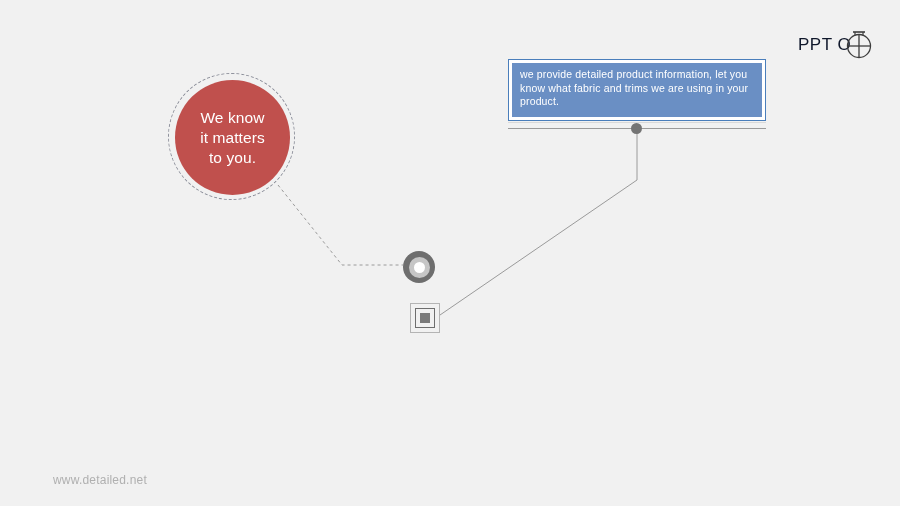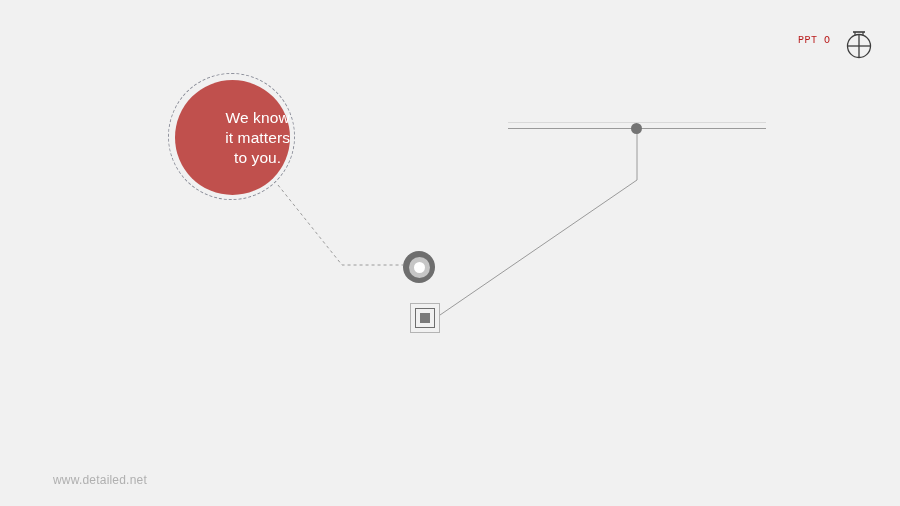--- a/index.html
+++ b/index.html
@@ -49,21 +49,21 @@
   #circle-fill {
     position: absolute;
     left: 7px;
     top: 7px;
     width: 115px;
     height: 115px;
     background: #c0504d;
     border-radius: 50%;
     display: flex;
     align-items: center;
-    justify-content: flex-end;
+    justify-content: center;
   }
   #circle-text {
     color: #ffffff;
     font-size: 15.5px;
     line-height: 20px;
     text-align: center;
     white-space: pre-line;
     letter-spacing: 0.1px;
   }
 
@@ -182,24 +182,24 @@
     position: absolute;
     left: 798px;
     top: 26px;
     width: 76px;
     height: 34px;
   }
   #brand-logo-text {
     position: absolute;
     left: 0;
     top: 9px;
-    font-size: 10px;
-    color: #b91c1c;
+    font-size: 17px;
+    color: #0f172a;
     letter-spacing: 0.5px;
-    font-family: Liberation Mono, monospace;
+    font-family: Liberation Sans, sans-serif;
   }
   #brand-logo-mark {
     position: absolute;
     left: 46px;
     top: 0;
   }
 
   
   #watermark {
     position: absolute;
@@ -224,20 +224,25 @@
 
   <div id="circle-callout">
     <div id="circle-dashed-ring"></div>
     <div id="circle-fill">
       <div id="circle-text">We know
 it matters
 to you.</div>
     </div>
   </div>
 
+  <div id="info-box">
+    <div id="info-box-inner">
+      <div id="info-box-text">we provide detailed product information,  let you know what fabric and trims we are using in your product.</div>
+    </div>
+  </div>
   <div id="info-box-shadow-line"></div>
   <div id="info-box-baseline"></div>
   <div id="baseline-node"></div>
 
   <div id="ring-node">
     <div id="ring-node-mid">
       <div id="ring-node-core"></div>
     </div>
   </div>
 

